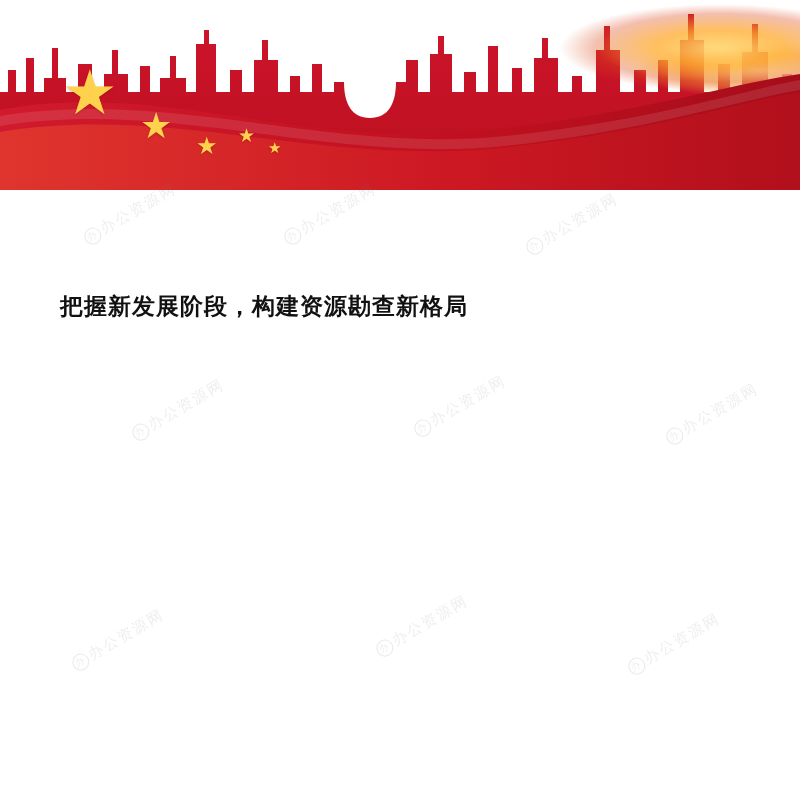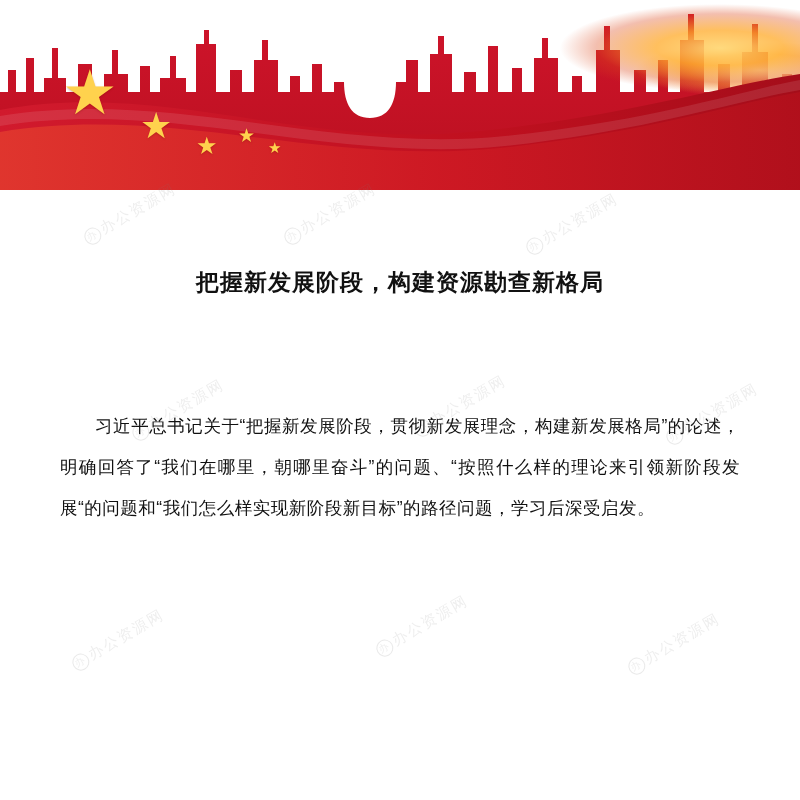--- a/index.html
+++ b/index.html
@@ -89,22 +89,21 @@
   
   .doc {
     position: relative;
     width: 800px;
     height: 610px;
     background: #ffffff;
     box-sizing: border-box;
     padding: 0 60px;
   }
   .title-block {
-    padding-top: 76px;
-    text-align: center;
+    padding-top: 100px;
   }
   .doc-title {
     font-size: 23px;
     font-weight: bold;
     color: #111111;
     letter-spacing: 1px;
     line-height: 1.4;
     font-family: "Liberation Sans", sans-serif;
   }
   .doc-subtitle {
@@ -183,21 +182,20 @@
   <div class="star" style="left:140px; top:108px; font-size:36px;">★</div>
   <div class="star" style="left:196px; top:134px; font-size:24px;">★</div>
   <div class="star" style="left:238px; top:126px; font-size:19px;">★</div>
   <div class="star" style="left:268px; top:140px; font-size:15px;">★</div>
 </div>
 
 <div class="doc">
   <div class="title-block">
     <div class="doc-title">把握新发展阶段，构建资源勘查新格局</div>
   </div>
-  <div class="doc-paragraph">习近平总书记关于“把握新发展阶段，贯彻新发展理念，构建新发展格局”的论述，明确回答了“我们在哪里，朝哪里奋斗”的问题、“按照什么样的理论来引领新阶段发展“的问题和“我们怎么样实现新阶段新目标”的路径问题，学习后深受启发。</div>
 </div>
 
 <div class="wm" style="left:78px; top:204px;">
   <span class="wm-circle">办</span><span>办公资源网</span>
 </div>
 <div class="wm" style="left:278px; top:204px;">
   <span class="wm-circle">办</span><span>办公资源网</span>
 </div>
 <div class="wm" style="left:520px; top:214px;">
   <span class="wm-circle">办</span><span>办公资源网</span>

